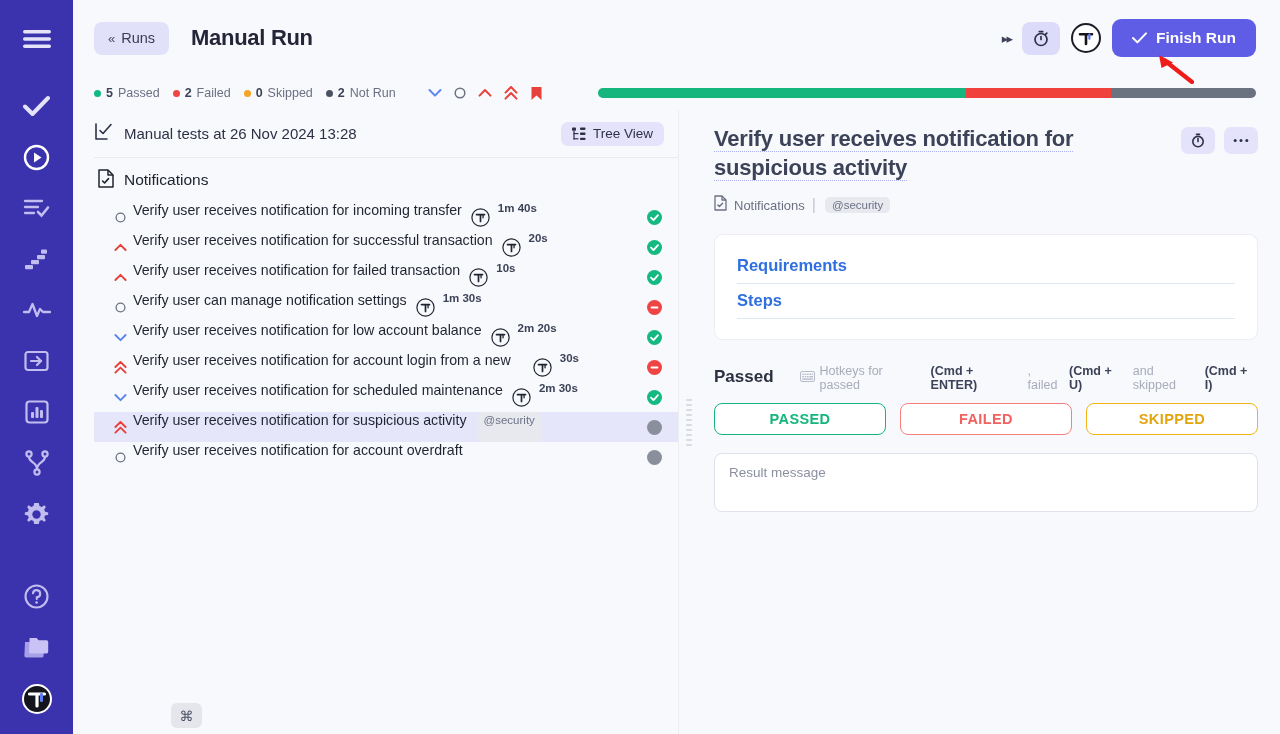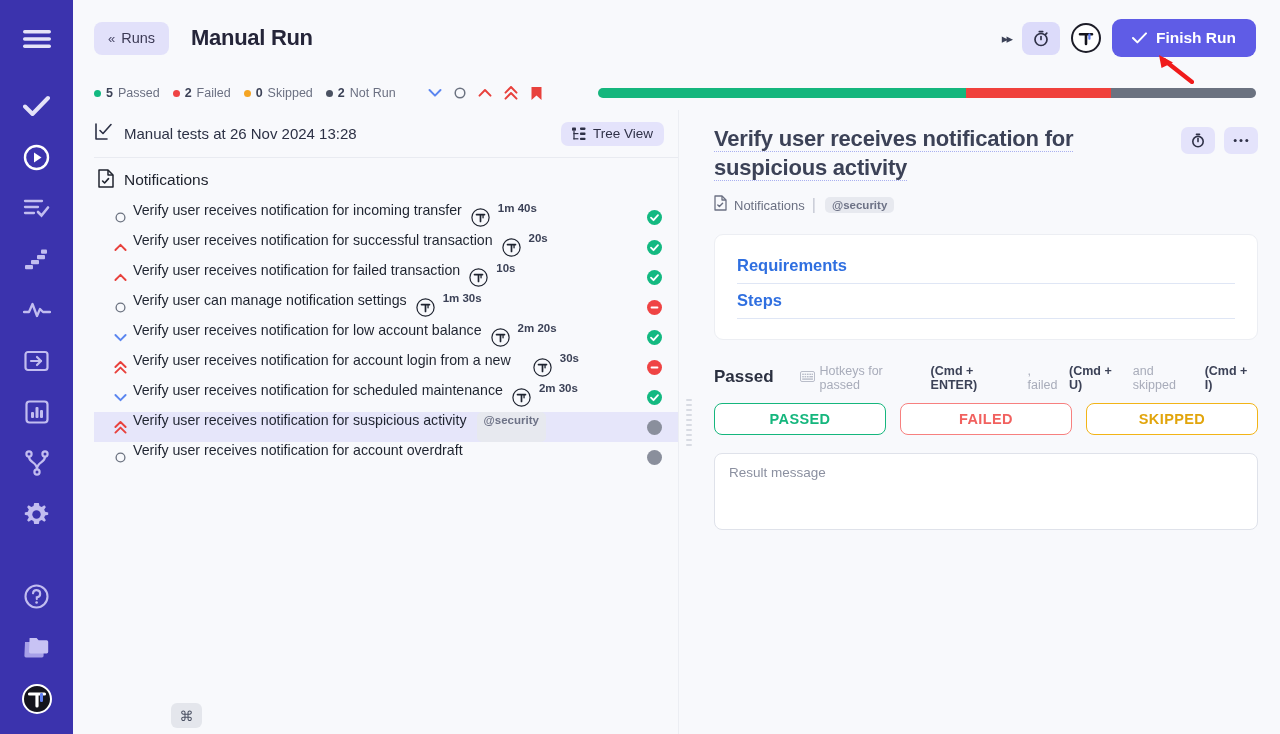--- a/index.html
+++ b/index.html
@@ -123,21 +123,21 @@
     padding-left: 17px; padding-right: 16px; cursor: pointer;
     font-size: 14.2px; color: #1f2430;
   }
   .test-row.sel { background: #e6e6fa; }
   .prio-ico { width: 19px; flex: 0 0 19px; display:flex; align-items:center; justify-content:center; }
   .test-title { margin-left: 3px; white-space: nowrap; }
   .tbadge { margin-left: 9px; display: flex; align-items: center; }
   .dur { margin-left: 8px; font-size: 11.5px; color: #3c4257; font-weight: bold; white-space: nowrap; }
   .tag-chip {
     margin-left: 10px; background: #e7e9ef; color: #6d7286;
-    font-size: 11.5px; border-radius: 5px; padding: 2px 7px; white-space: nowrap; font-weight: bold;
+    font-size: 11.5px; border-radius: 5px; padding: 2px 7px; white-space: nowrap;
   }
   .res-dot { margin-left: auto; display: flex; align-items: center; }
 
   
   .divider {
     width: 20px; flex: 0 0 20px; display: flex; align-items: center;
     justify-content: center; cursor: col-resize;
     border-left: 1px solid #eceef3;
   }
   .divider .grip { display: flex; flex-direction: column; gap: 3px; }
@@ -181,21 +181,21 @@
   .verdict {
     flex: 1 1 0; height: 32px; border-radius: 8px; background: #fff;
     font-size: 14.5px; font-weight: bold; letter-spacing: 0.4px;
     display: flex; align-items: center; justify-content: center;
     cursor: pointer; font-family: "Liberation Sans", sans-serif;
   }
   .v-pass { border: 1.5px solid #15b67d; color: #15b67d; }
   .v-fail { border: 1.5px solid #f7807f; color: #f1615f; }
   .v-skip { border: 1.5px solid #f2b417; color: #e2a50c; }
   .msgbox {
-    margin-top: 18px; height: 77px; background: #fff;
+    margin-top: 18px; height: 59px; background: #fff;
     border: 1px solid #dfe2ea; border-radius: 8px;
     padding: 11px 14px; font-size: 13.5px; color: #8b90a0;
     font-family: "Liberation Sans", sans-serif; resize: none; outline: none;
     width: 100%;
   }
   .msgbox::placeholder { color: #8b90a0; }
 
   
   .cmd-badge {
     position: absolute; left: 98px; bottom: 6px;

